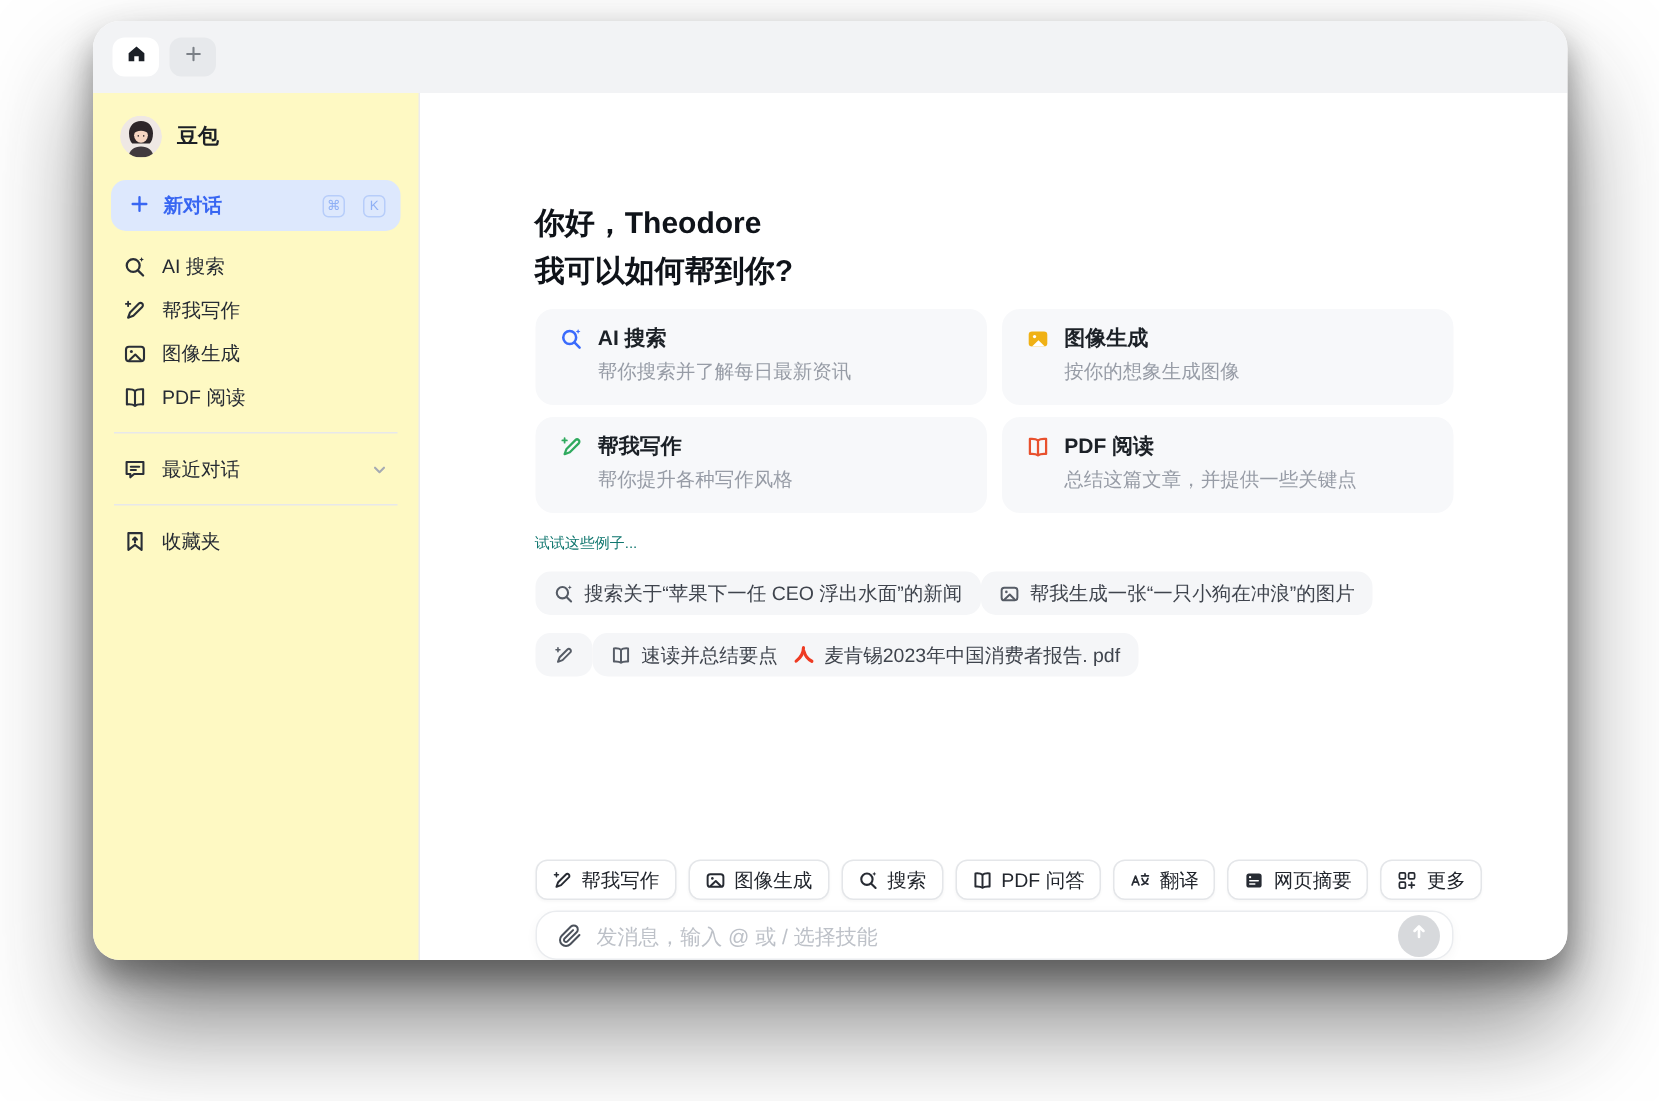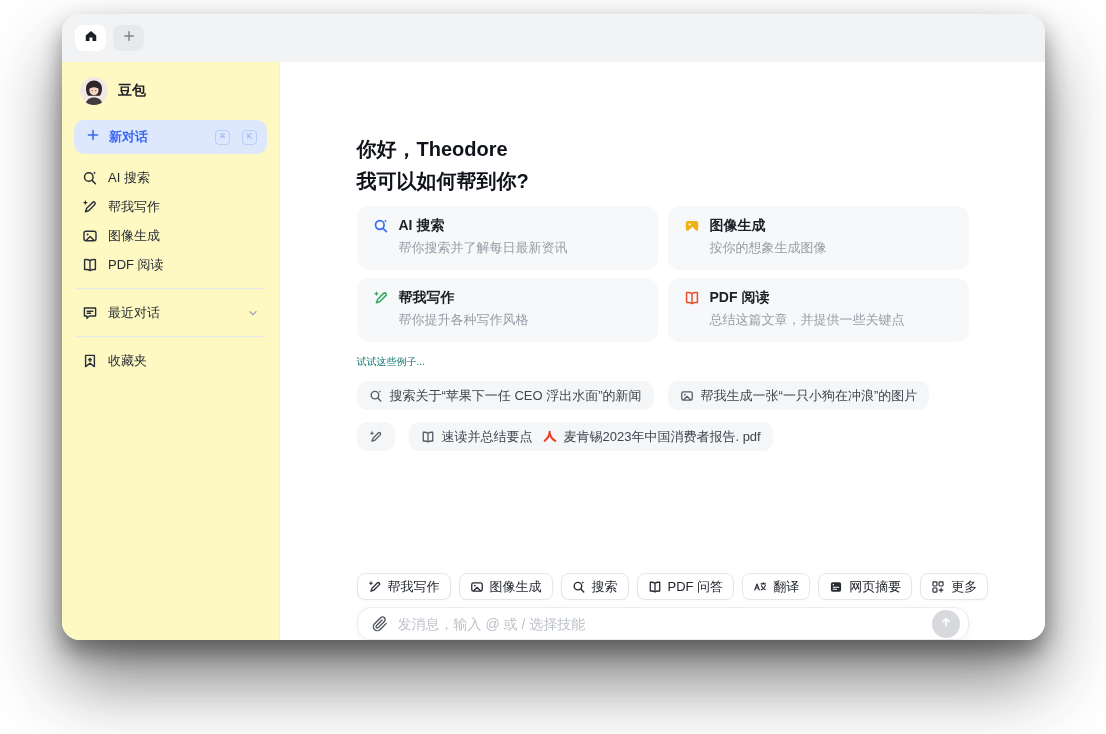--- a/index.html
+++ b/index.html
@@ -27,21 +27,21 @@
   
   .sidebar { width:218px; background:#fef9c3; border-right:1px solid #ececef;
              padding:13px 12px 12px; display:flex; flex-direction:column; }
   .profile { display:flex; align-items:center; gap:10px; padding:2px 6px;
              margin-bottom:13px; cursor:pointer; }
   .avatar { width:28px; height:28px; border-radius:50%; overflow:hidden; flex:0 0 auto; }
   .profile-name { font-size:14px; font-weight:700; color:#1c2026; }
 
   .new-chat { height:34px; background:#dde8fd; border-radius:10px; display:flex;
               align-items:center; padding:0 10px 0 12px; gap:9px; color:#3866f2;
-              font-weight:700; font-size:13px; cursor:pointer; margin-bottom:9px;font-family:Liberation Mono, monospace; }
+              font-weight:700; font-size:13px; cursor:pointer; margin-bottom:9px; }
   .new-chat .grow { flex:1; }
   .kbd { width:15px; height:15px; border:1px solid #b7cdfa; border-radius:4px;
          color:#8fb0f5; font-size:9px; line-height:13px; text-align:center;
          font-weight:400; }
   .kbd + .kbd { margin-left:3px; }
 
   .menu-item { height:29px; display:flex; align-items:center; gap:10px;
                padding:0 8px; font-size:13px; color:#262b33; cursor:pointer;
                border-radius:8px; }
   .menu-item .mi-icon { color:#2a2f37; display:flex; }
@@ -60,21 +60,21 @@
   .cards { margin-top:9px; display:grid; grid-template-columns:1fr 1fr;
            gap:8px 10px; }
   .card { background:#f7f8fa; border-radius:12px; padding:11px 16px 13px;
           cursor:pointer; }
   .card-head { display:flex; align-items:center; gap:10px; }
   .card-title { font-size:14px; font-weight:700; color:#1c2127; }
   .card-sub { margin:4px 0 0 26px; font-size:13px; color:#979ca6;font-family:Liberation Mono, monospace; }
   .card-icon { display:flex; }
 
   .examples-label { margin-top:13px; font-size:10px; color:#0f766e; }
-  .chip-row { display:flex; gap:14px; margin-top:12px;align-items:flex-end; }
+  .chip-row { display:flex; gap:0; margin-top:12px;align-items:flex-end; }
   .chip { height:29px; background:#f5f6f8; border-radius:10px; display:inline-flex;
           align-items:center; gap:7px; padding:0 12px; font-size:13px;
           color:#3f444d; cursor:pointer; white-space:nowrap; }
   .chip .c-icon { color:#565c66; display:flex; }
   .chip .pdf-glyph { display:flex; margin-left:3px; }
 
   .grow-v { flex:1; }
 
   .skills { display:flex; gap:8px; }
   .skill { height:27px; background:#fff; border:1px solid #e4e6e9; border-radius:8px;

